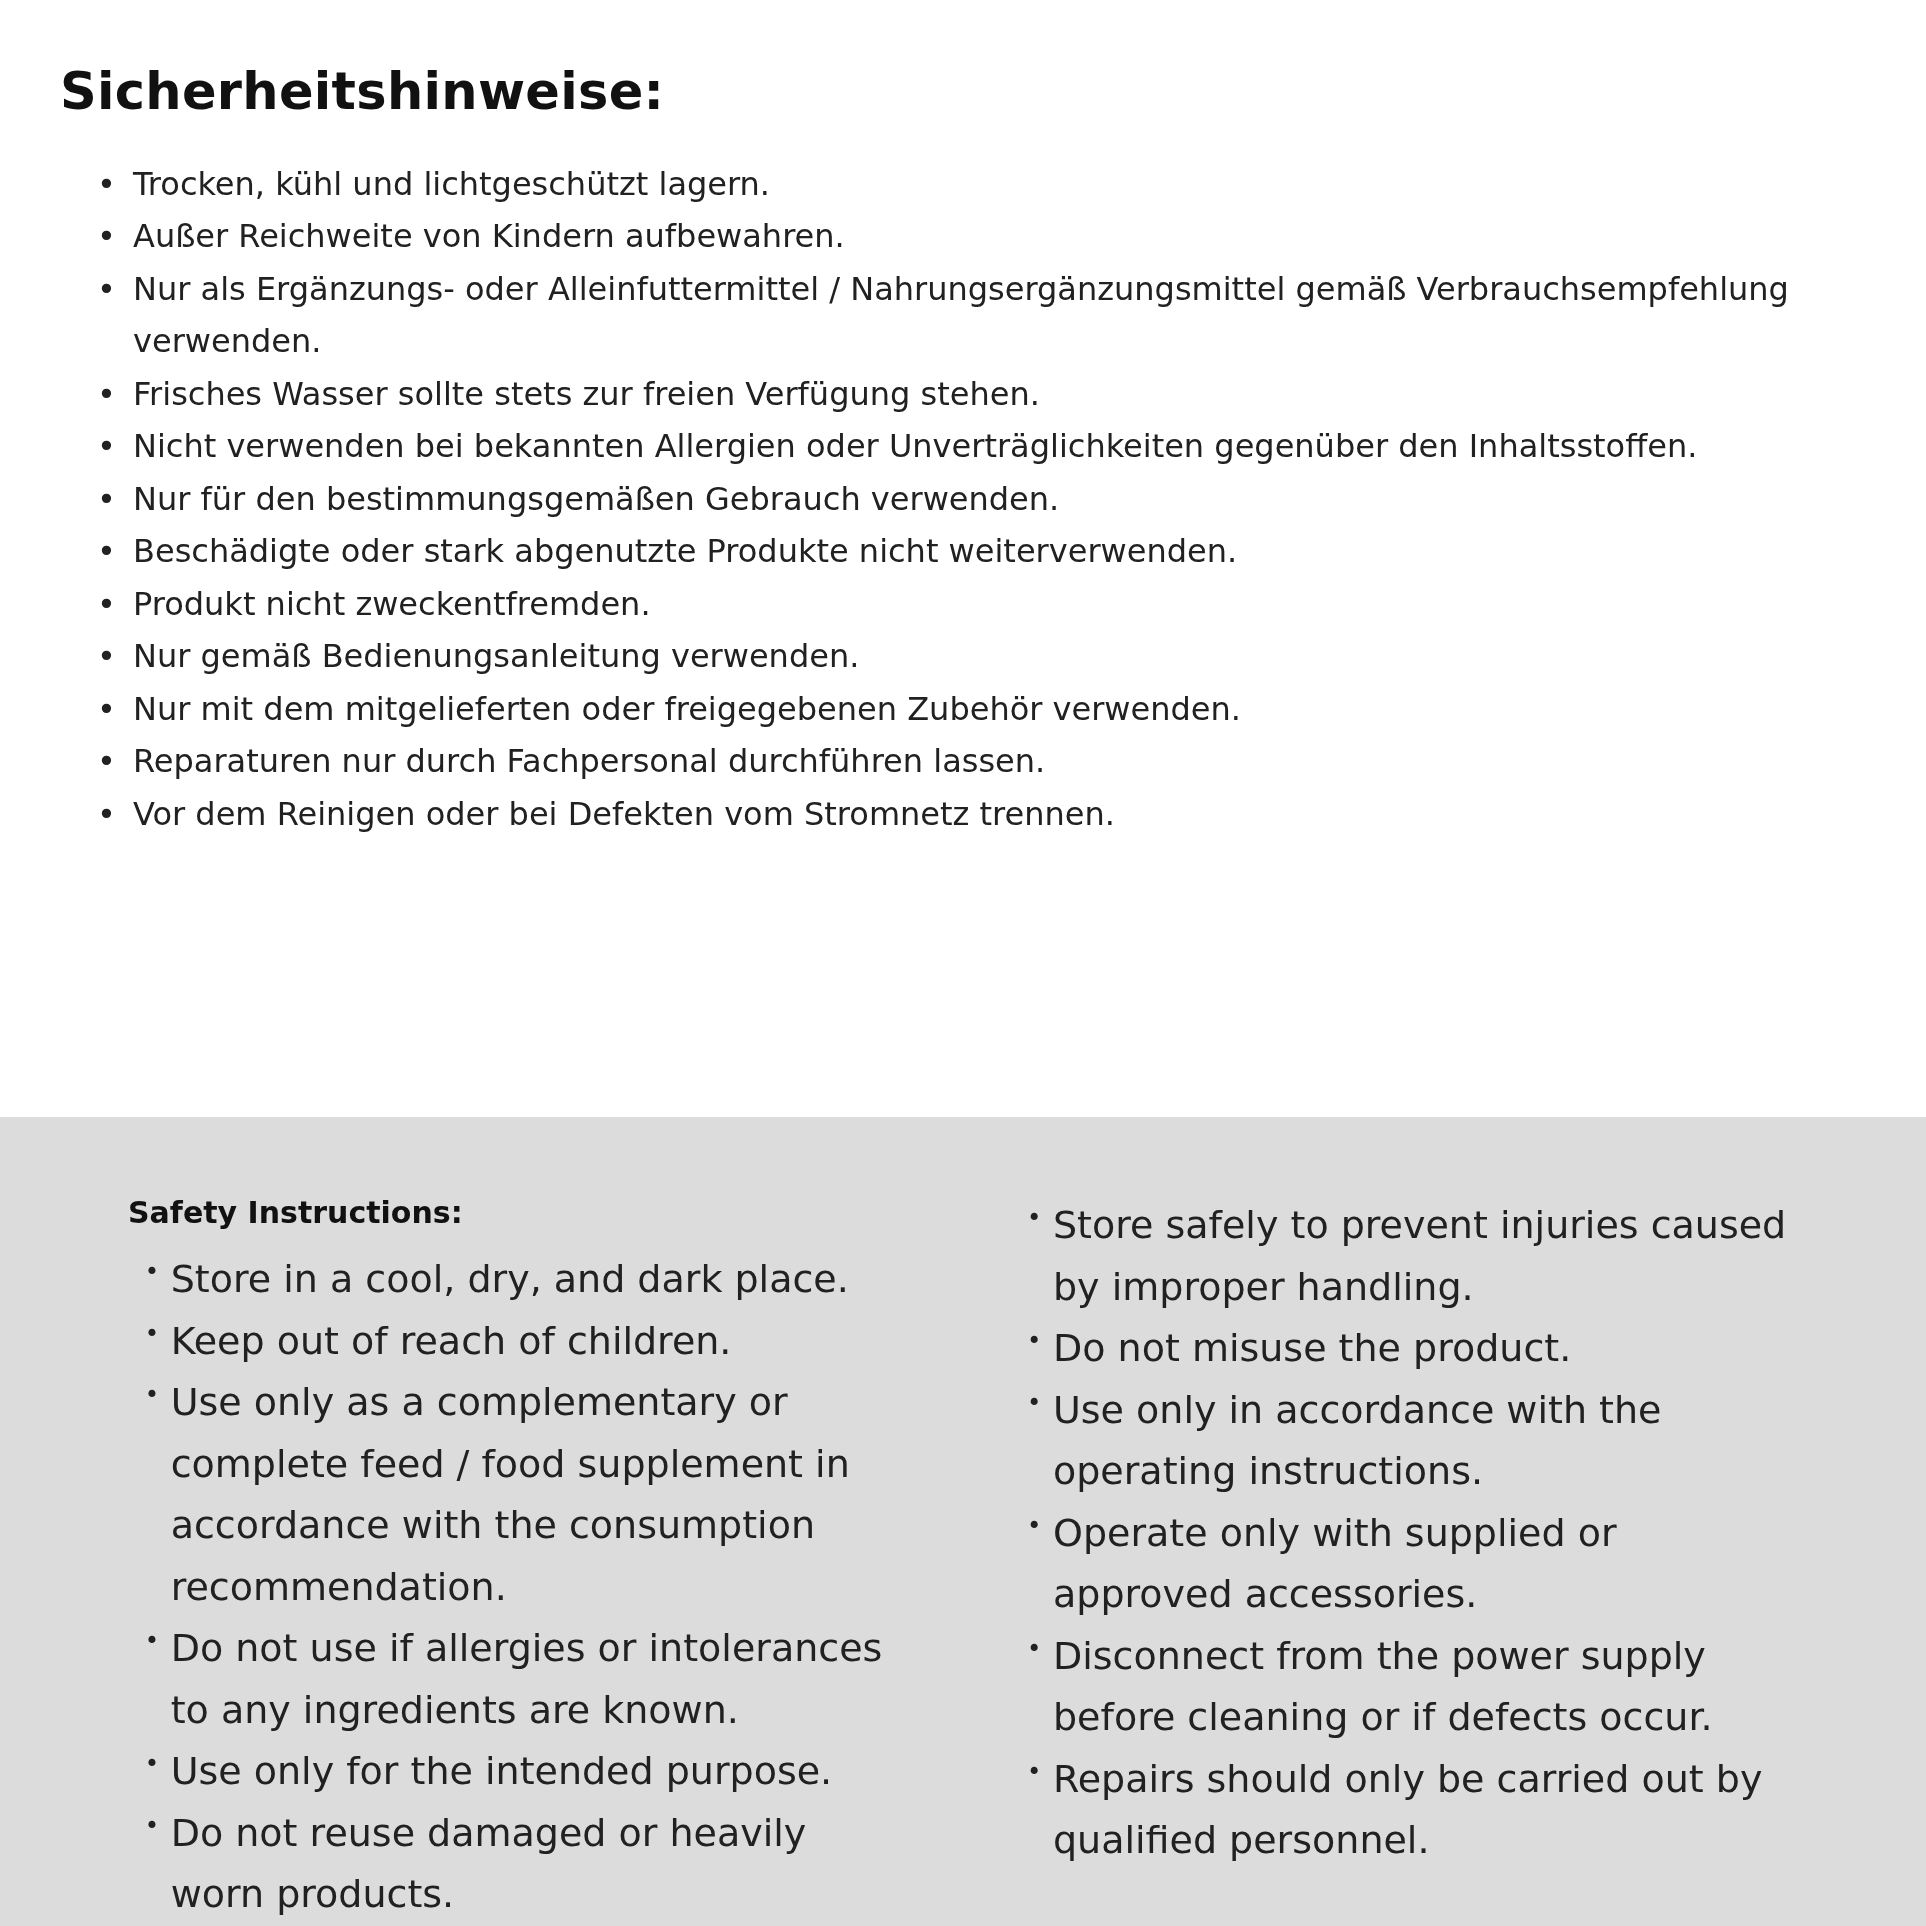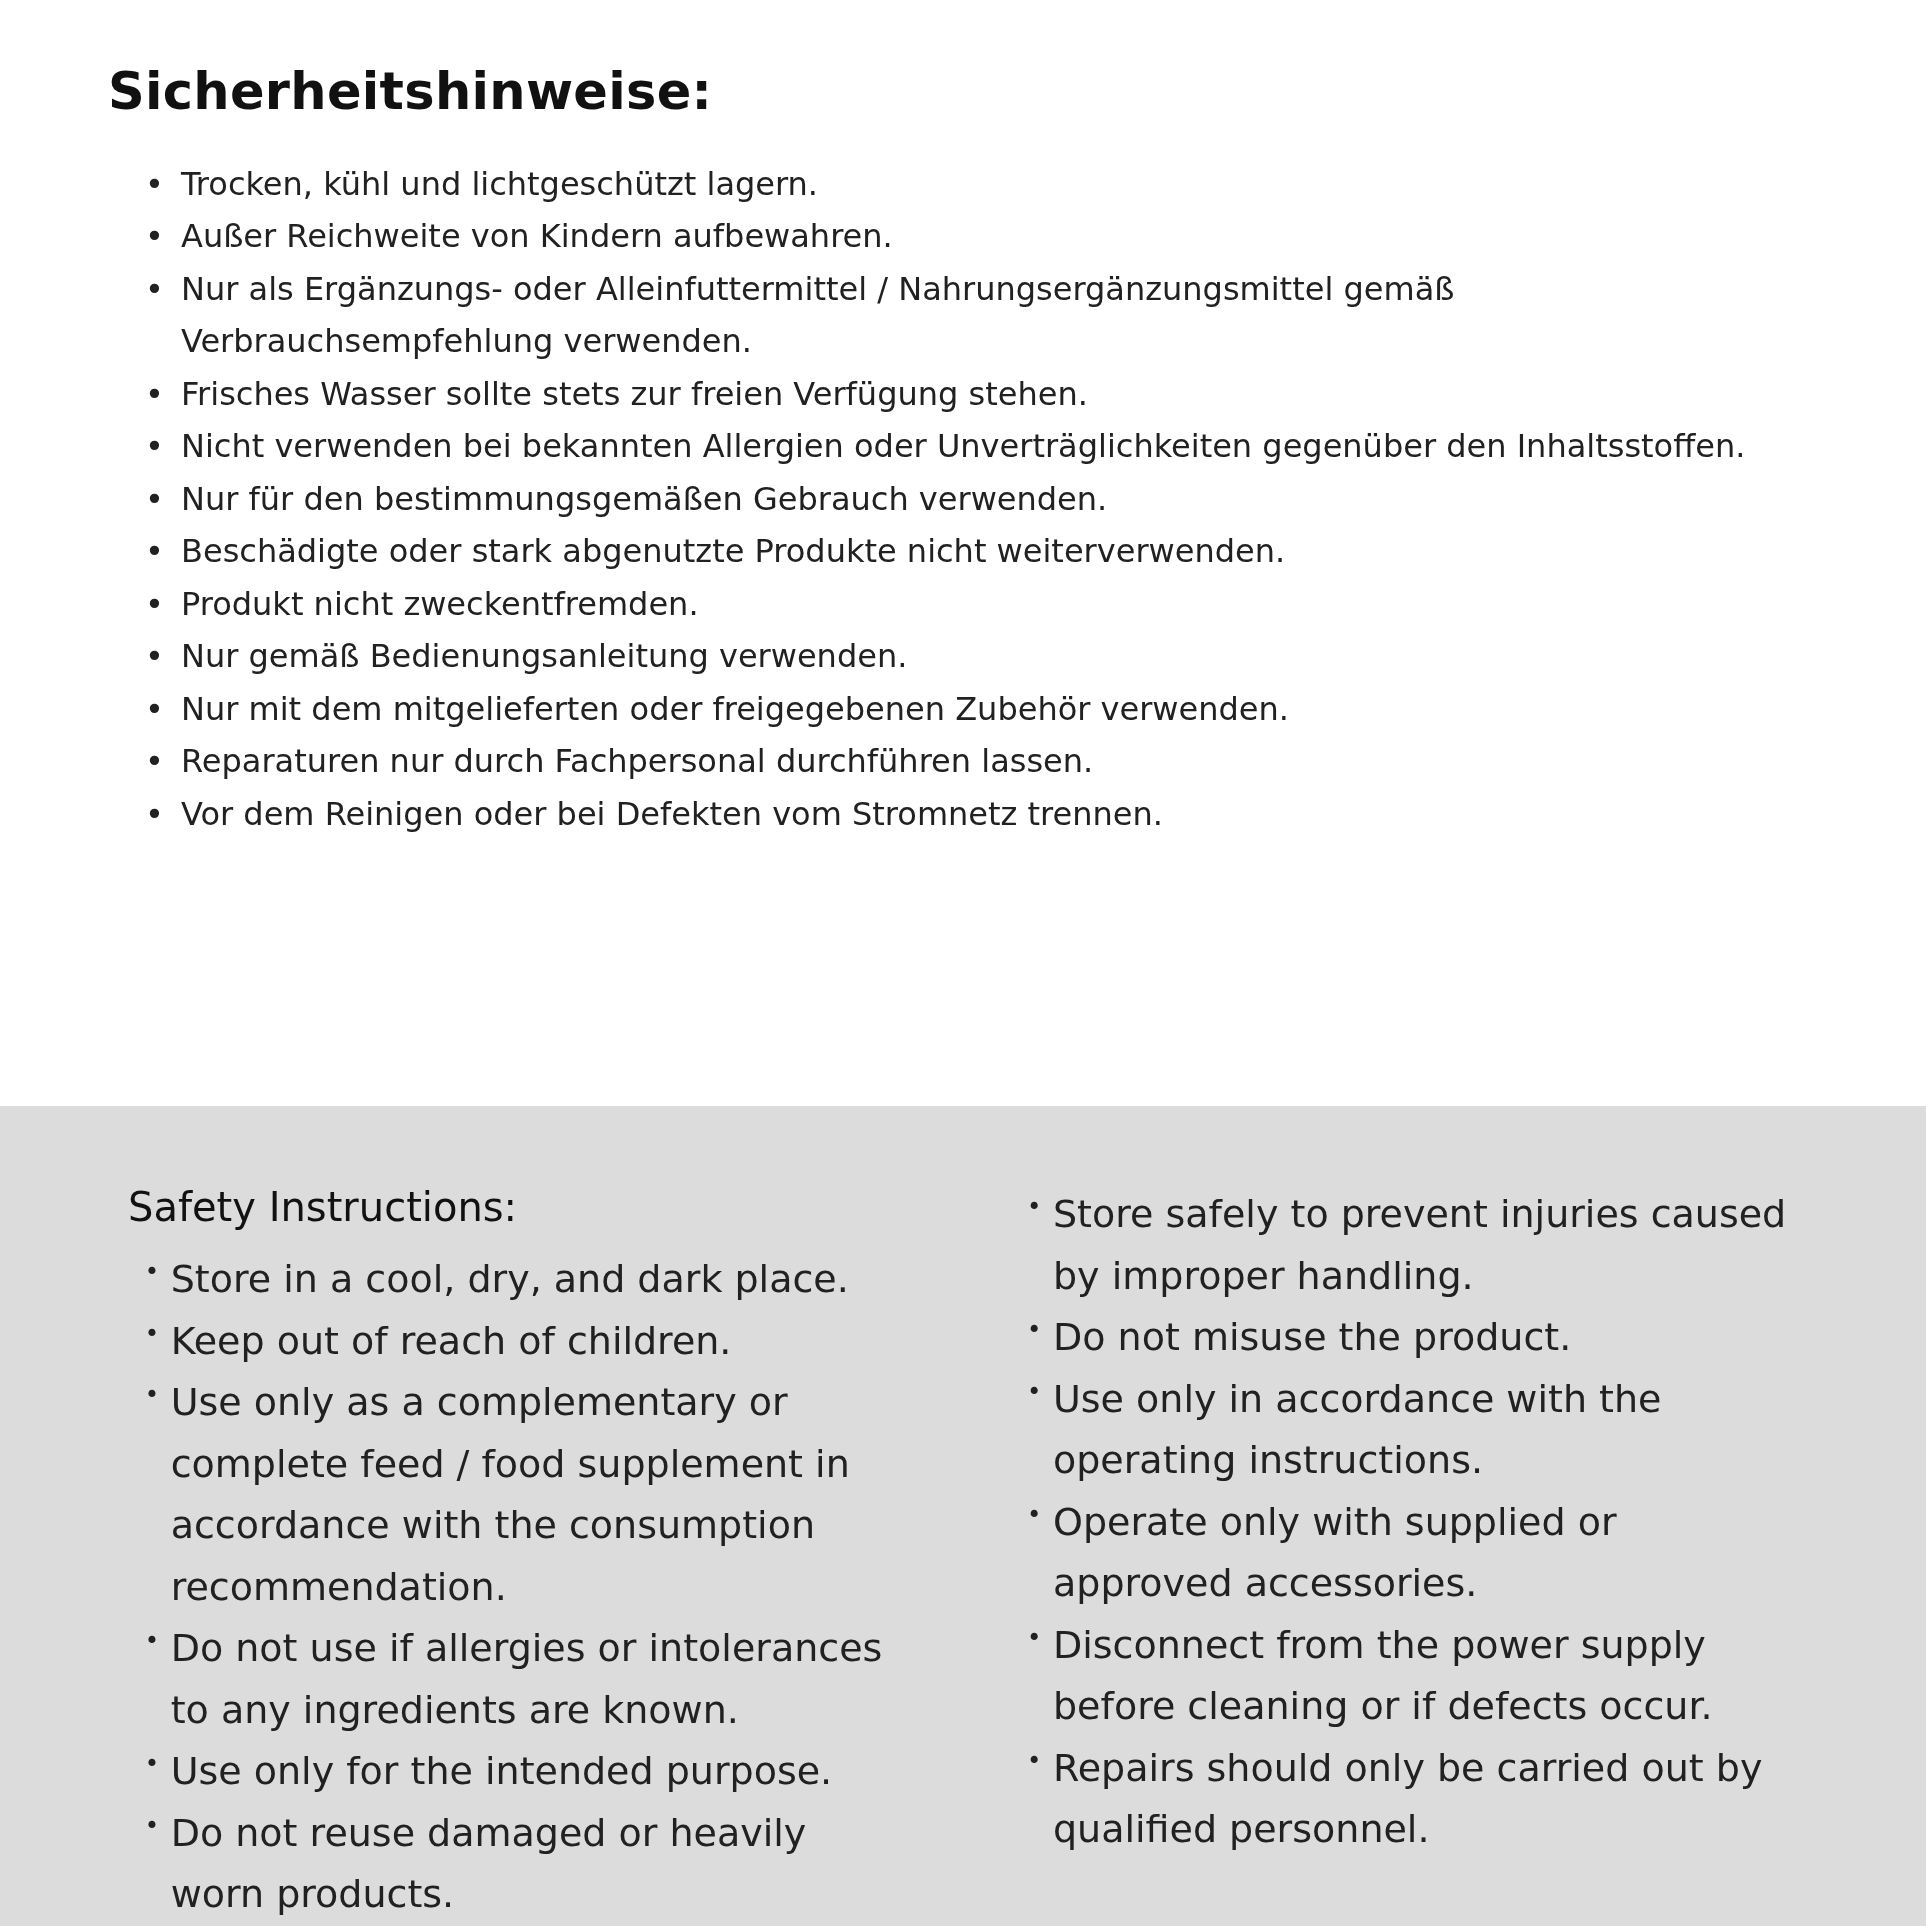--- a/index.html
+++ b/index.html
@@ -19,21 +19,21 @@
     height: 1926px;
     display: flex;
     flex-direction: column;
   }
 
   
   .section-de {
     height: 1352px;
     box-sizing: border-box;
     background: #ffffff;
-    padding: 62px 90px 0 108px;
+    padding: 62px 90px 0 60px;
   }
   .title-de {
     font-size: 51px;
     font-weight: 700;
     color: #111111;
     margin: 0 0 37px 0;
     letter-spacing: 0.3px;
   }
   ul.bullets-de {
     list-style: none;
@@ -62,22 +62,22 @@
     background: #dcdcdc;
     padding: 78px 122px 0 128px;
     display: flex;
     gap: 122px;
   }
   .col {
     flex: 1;
     min-width: 0;
   }
   .title-en {
-    font-size: 40px;
-    font-weight: 400;
+    font-size: 30px;
+    font-weight: 700;
     color: #111111;
     margin: 0 0 19px 0;
   }
   ul.bullets-en {
     list-style: none;
     margin: 0;
     padding: 0 0 0 16.7px;
     font-size: 38px;
     line-height: 1.62;
     color: #212121;

